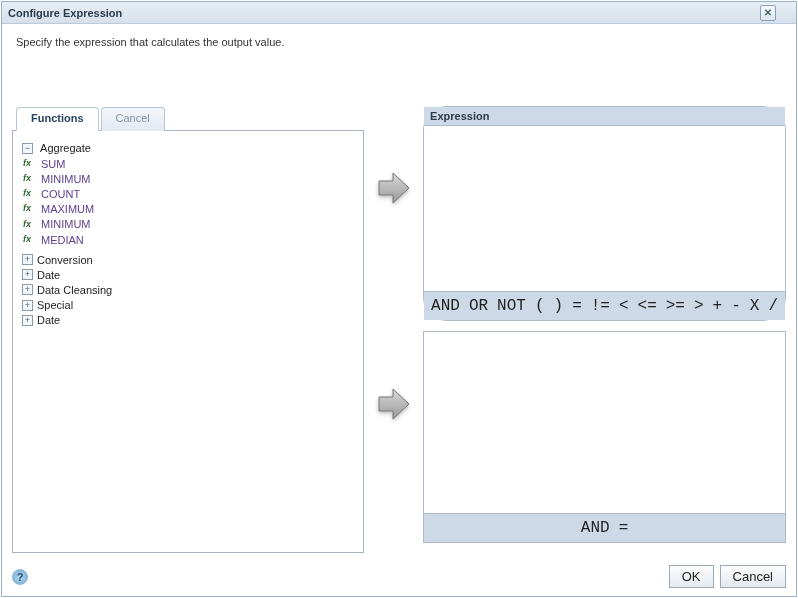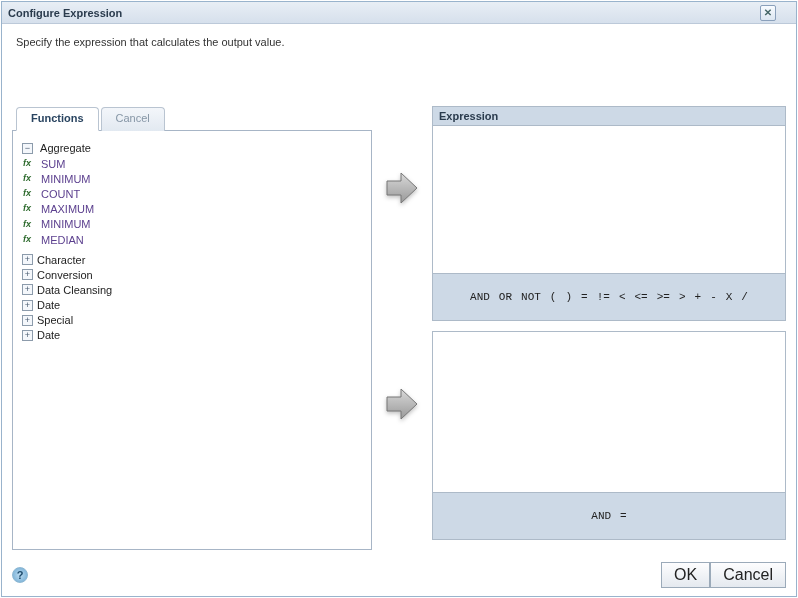--- a/index.html
+++ b/index.html
@@ -151,40 +151,40 @@
     flex: 1;
     display: flex;
     flex-direction: column;
   }
   .section {
     border: 1px solid #adbac8;
     display: flex;
     flex-direction: column;
     margin-bottom: 10px;
   }
-  .section.expr { flex: 0 0 215px; }
+  .section.expr { flex: 0 0 215px; border-radius: 24px; }
   .section.join { flex: 1; }
   .section-header {
     background: #cdd9e6;
     border-bottom: 1px solid #adbac8;
     font-weight: bold;
     color: #2a3b4d;
     padding: 3px 6px;
   }
   .section-body {
     flex: 1;
     background: #fff;
   }
   .op-bar {
     border-top: 1px solid #adbac8;
     background: #cdd9e6;
     font-family: "Courier New", monospace;
-    font-size: 11px;
+    font-size: 16px;
     color: #222;
-    padding: 17px 4px;
+    padding: 5px 4px;
     display: flex;
     gap: 3px;
     justify-content: center;
   }
   .op-bar.center { justify-content: center; }
   .op { cursor: pointer; padding: 0 3px; }
   
   .footer {
     display: flex;
     align-items: center;
@@ -197,24 +197,25 @@
     font-weight: bold;
     display:flex; align-items:center; justify-content:center;
     font-size: 11px;
     cursor: pointer;
     border: 1px solid #8db7d3;
   }
   .footer .spacer { flex: 1; }
   .btn {
     min-width: 44px;
     padding: 3px 12px;
+    margin-left: 6px;
     border: 1px solid #9baab9;
     background: linear-gradient(#fdfdfe,#e4e9ef);
     cursor: pointer;
-    font-size: 16px;
+    font-size: 13px;
     color: #222;
   }
 </style>
 </head>
 <body>
 
 <div class="dialog">
   <div class="titlebar">
     <span>Configure Expression</span>
     <div class="spacer"></div>
@@ -245,24 +246,23 @@
                 <span class="node-label">Aggregate</span>
                 <ul class="children">
                   <li><span class="fx"></span><span class="fn">SUM</span></li>
                   <li><span class="fx"></span><span class="fn">MINIMUM</span></li>
                   <li><span class="fx"></span><span class="fn">COUNT</span></li>
                   <li><span class="fx"></span><span class="fn">MAXIMUM</span></li>
                   <li><span class="fx"></span><span class="fn">MINIMUM</span></li>
                   <li><span class="fx"></span><span class="fn">MEDIAN</span></li>
                 </ul>
               </li>
-              <li><span class="expander">+</span><span class="node-label">Character</span></li>
               <li><span class="expander">+</span><span class="node-label">Conversion</span></li>
+              <li><span class="expander">+</span><span class="node-label">Date</span></li>
               <li><span class="expander">+</span><span class="node-label">Data Cleansing</span></li>
-              <li><span class="expander">+</span><span class="node-label">Date</span></li>
               <li><span class="expander">+</span><span class="node-label">Special</span></li>
               <li><span class="expander">+</span><span class="node-label">Date</span></li>
             </ul>
           </div>
         </div>
       </div>
 
       <div class="arrow-col">
         <div class="arrow">
           <span>

